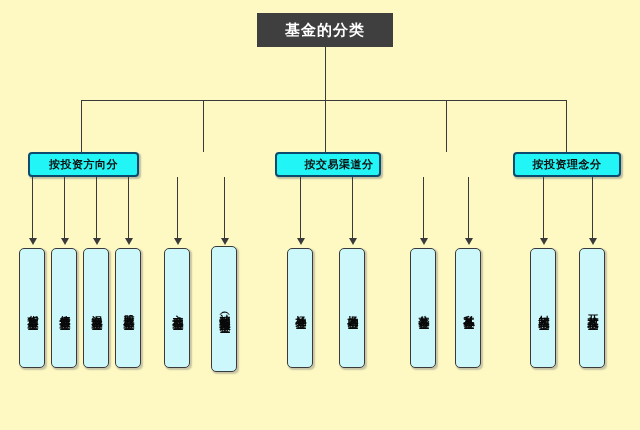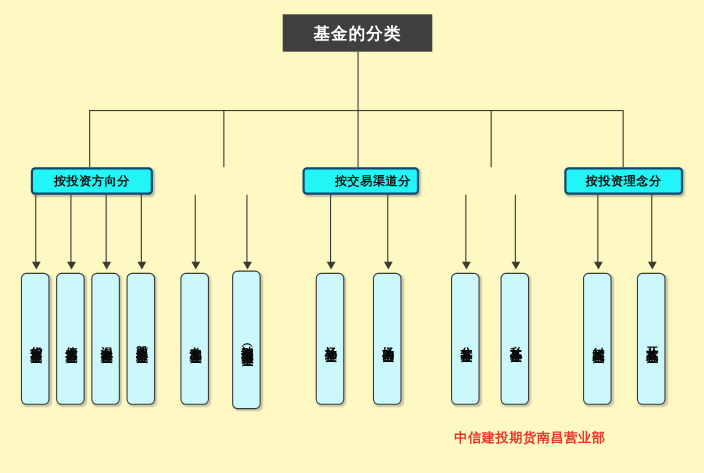--- a/index.html
+++ b/index.html
@@ -206,15 +206,14 @@
     <span class="vlabel">私募基金</span>
   </div>
 
   <div class="leaf-box" style="left:530px; top:248px; height:120px;">
     <span class="vlabel">封闭式基金</span>
   </div>
   <div class="leaf-box" style="left:579px; top:248px; height:120px;">
     <span class="vlabel">开放式基金</span>
   </div>
 
-  <div class="watermark">中信建投期货南昌营业部</div>
 
 </div>
 
 </body></html>

